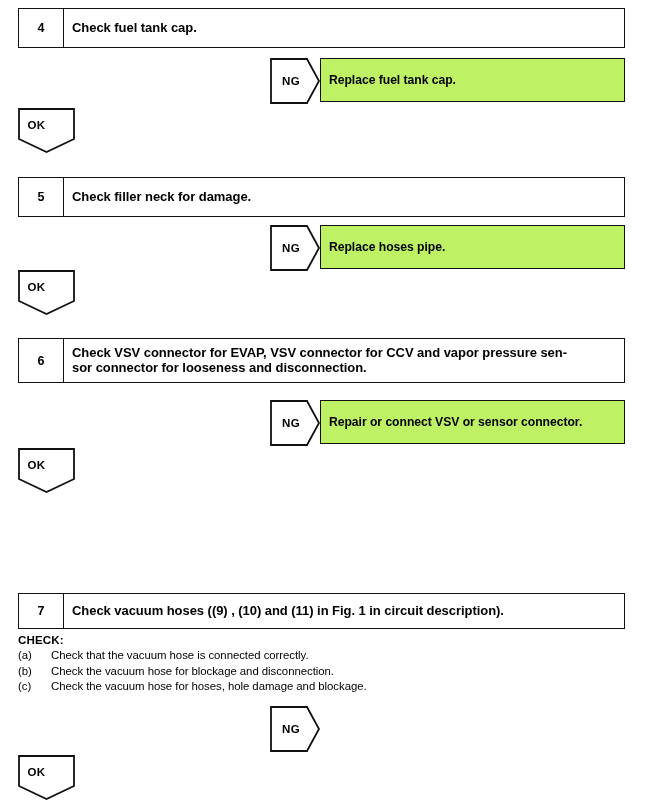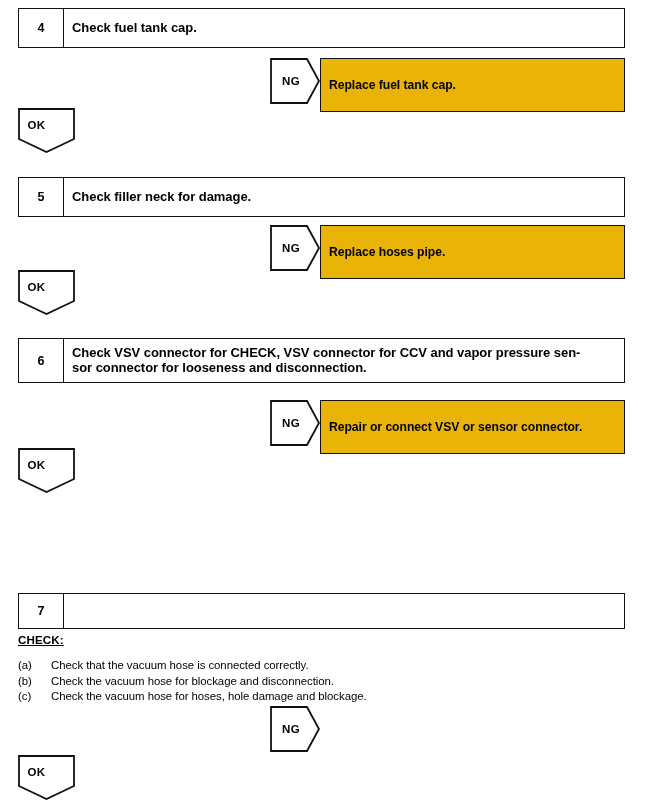--- a/index.html
+++ b/index.html
@@ -87,24 +87,24 @@
     font-size: 11.5px;
     font-weight: bold;
     letter-spacing: 0.3px;
   }
 
   
   .ng-box {
     position: absolute;
     left: 320px;
     width: 305px;
-    height: 54px;
+    height: 44px;
     box-sizing: border-box;
     border: 1.6px solid #111111;
-    background: #eab308;
+    background: #bef264;
     display: flex;
     align-items: center;
     padding: 0 8px;
     font-size: 12.2px;
     font-weight: bold;
     letter-spacing: -0.05px;
   }
 
   
   .ok-tag {
@@ -133,23 +133,22 @@
 
   
   .check-block {
     position: absolute;
     left: 18px;
     width: 520px;
   }
   .check-title {
     font-size: 11.6px;
     font-weight: bold;
-    text-decoration: underline;
     letter-spacing: 0.1px;
-    margin-bottom: 12px;
+    margin-bottom: 2px;
   }
   .check-row {
     display: flex;
     font-size: 11.4px;
     line-height: 15.5px;
     letter-spacing: -0.05px;
   }
   .check-marker {
     flex: 0 0 33px;
     width: 33px;
@@ -203,21 +202,21 @@
   <div class="ok-tag" style="top:270px;">
     <svg class="ok-shape" viewBox="0 0 57 45" preserveAspectRatio="none">
       <polygon points="1,1 56,1 56,31 28.5,44 1,31" fill="#ffffff" stroke="#111111" stroke-width="1.8" stroke-linejoin="miter"></polygon>
     </svg>
     <div class="ok-label">OK</div>
   </div>
 
   <div class="step-box" style="top:338px; height:45px;">
     <div class="step-num">6</div>
     <div class="step-text">
-      <span class="ln">Check VSV connector for CHECK, VSV connector for CCV and vapor pressure sen-</span>
+      <span class="ln">Check VSV connector for EVAP, VSV connector for CCV and vapor pressure sen-</span>
       <span class="ln">sor connector for looseness and disconnection.</span>
     </div>
   </div>
 
   <div class="ng-tag" style="top:400px;">
     <svg class="ng-shape" viewBox="0 0 50 46" preserveAspectRatio="none">
       <polygon points="1,1 37,1 49,23 37,45 1,45" fill="#ffffff" stroke="#111111" stroke-width="1.8" stroke-linejoin="miter"></polygon>
     </svg>
     <div class="ng-label">NG</div>
   </div>
@@ -226,20 +225,23 @@
 
   <div class="ok-tag" style="top:448px;">
     <svg class="ok-shape" viewBox="0 0 57 45" preserveAspectRatio="none">
       <polygon points="1,1 56,1 56,31 28.5,44 1,31" fill="#ffffff" stroke="#111111" stroke-width="1.8" stroke-linejoin="miter"></polygon>
     </svg>
     <div class="ok-label">OK</div>
   </div>
 
   <div class="step-box" style="top:593px; height:36px;">
     <div class="step-num">7</div>
+    <div class="step-text">
+      <span class="ln">Check vacuum hoses ((9) , (10) and (11) in Fig. 1 in circuit description).</span>
+    </div>
   </div>
 
   <div class="check-block" style="top:633px;">
     <div class="check-title">CHECK:</div>
 
     <div class="check-row">
       <span class="check-marker">(a)</span>
       <span class="check-text">Check that the vacuum hose is connected correctly.</span>
     </div>
 

